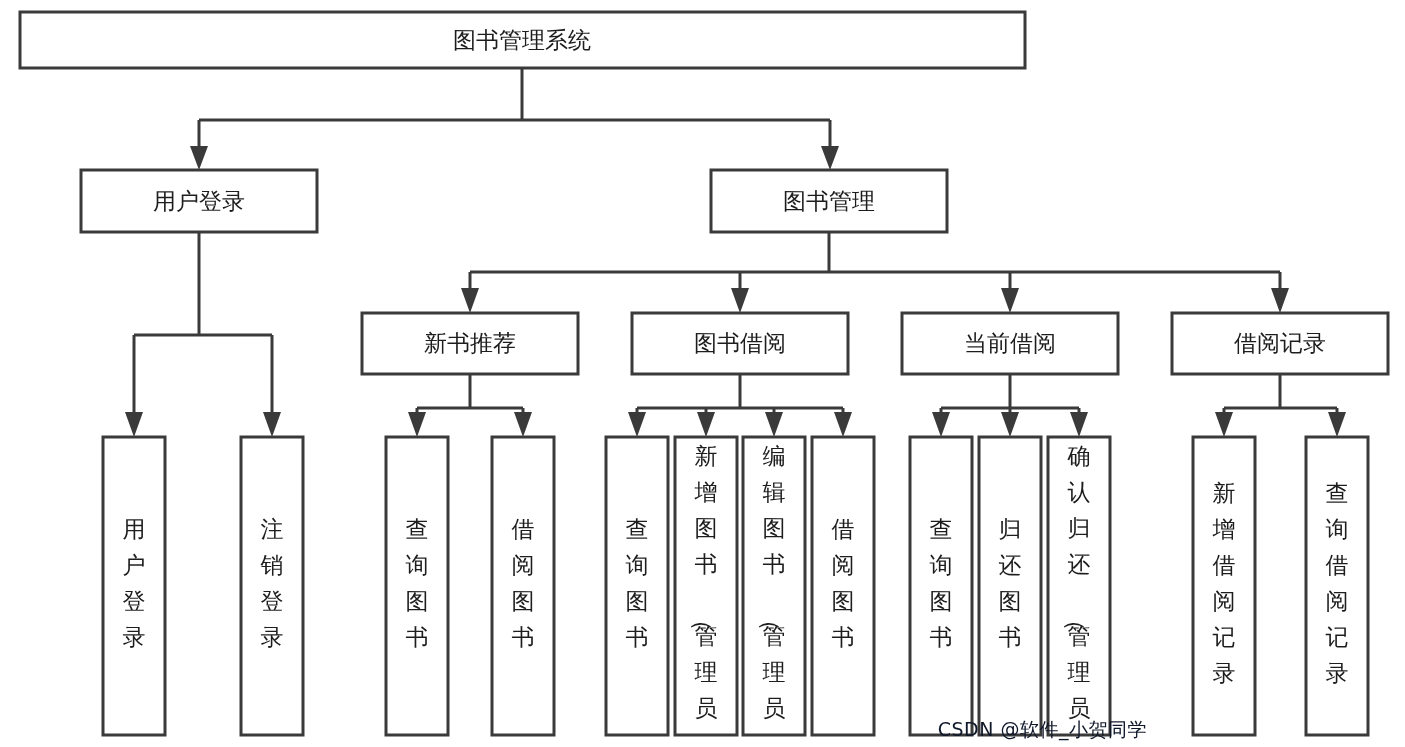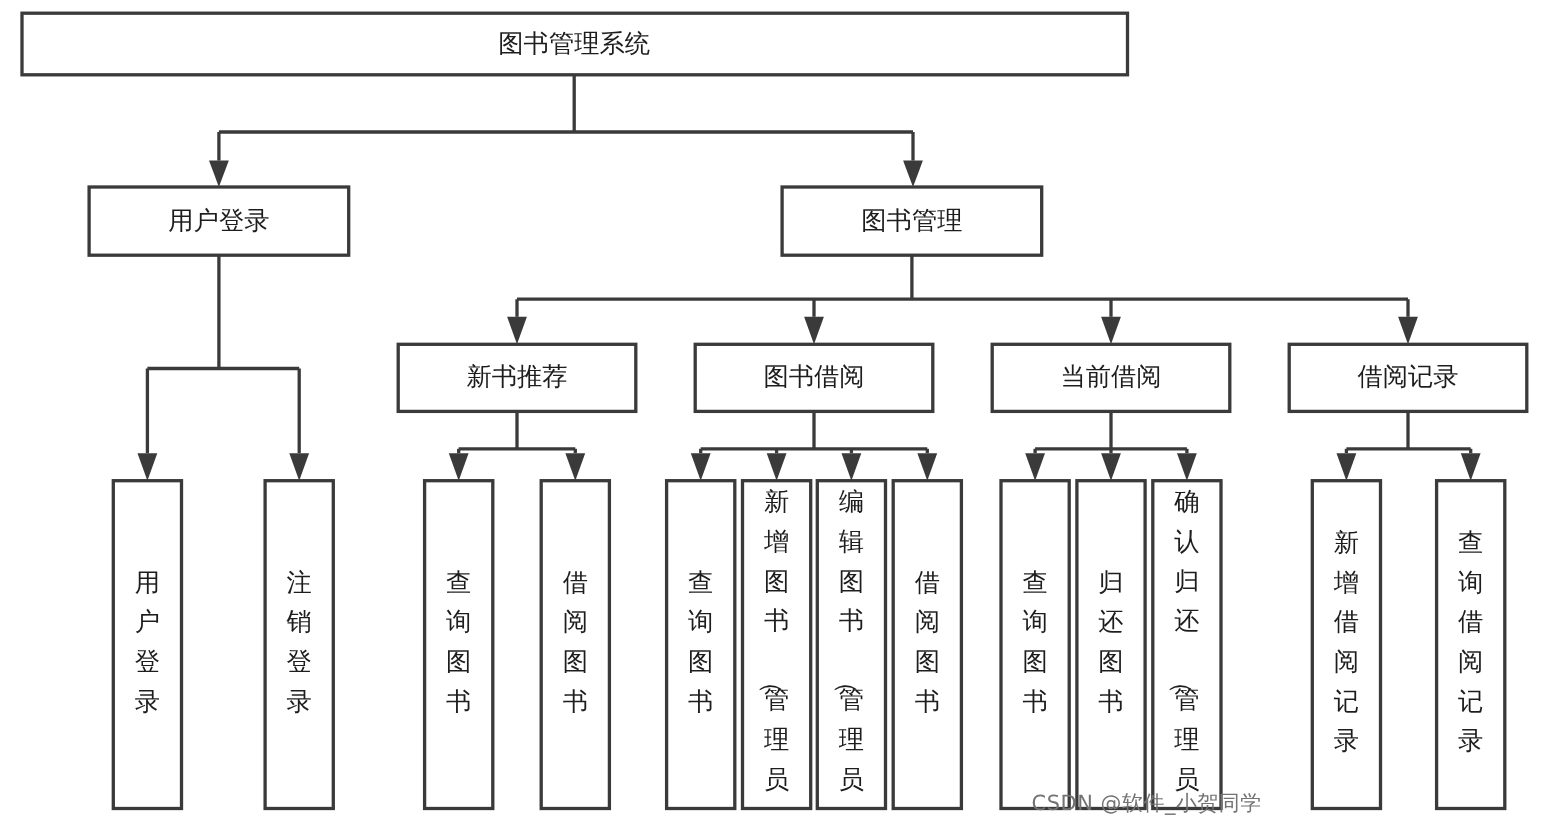--- a/index.html
+++ b/index.html
@@ -49,21 +49,21 @@
     font-family: "DejaVu Sans", "Liberation Sans", sans-serif;
     font-size: 23px;
     text-anchor: middle;
   }
   .watermark {
     position: absolute;
     right: 8px;
     bottom: 4px;
     font-family: "DejaVu Sans", "Liberation Sans", sans-serif;
     font-size: 19px;
-    color: #737373;
+    color: #0f172a;
     white-space: nowrap;
     letter-spacing: 0.5px;
   }
 </style>
 </head>
 <body>
 
 <div id="diagram-root">
 
   <svg id="flowchart" viewBox="0 0 1405 747" xmlns="http://www.w3.org/2000/svg">

